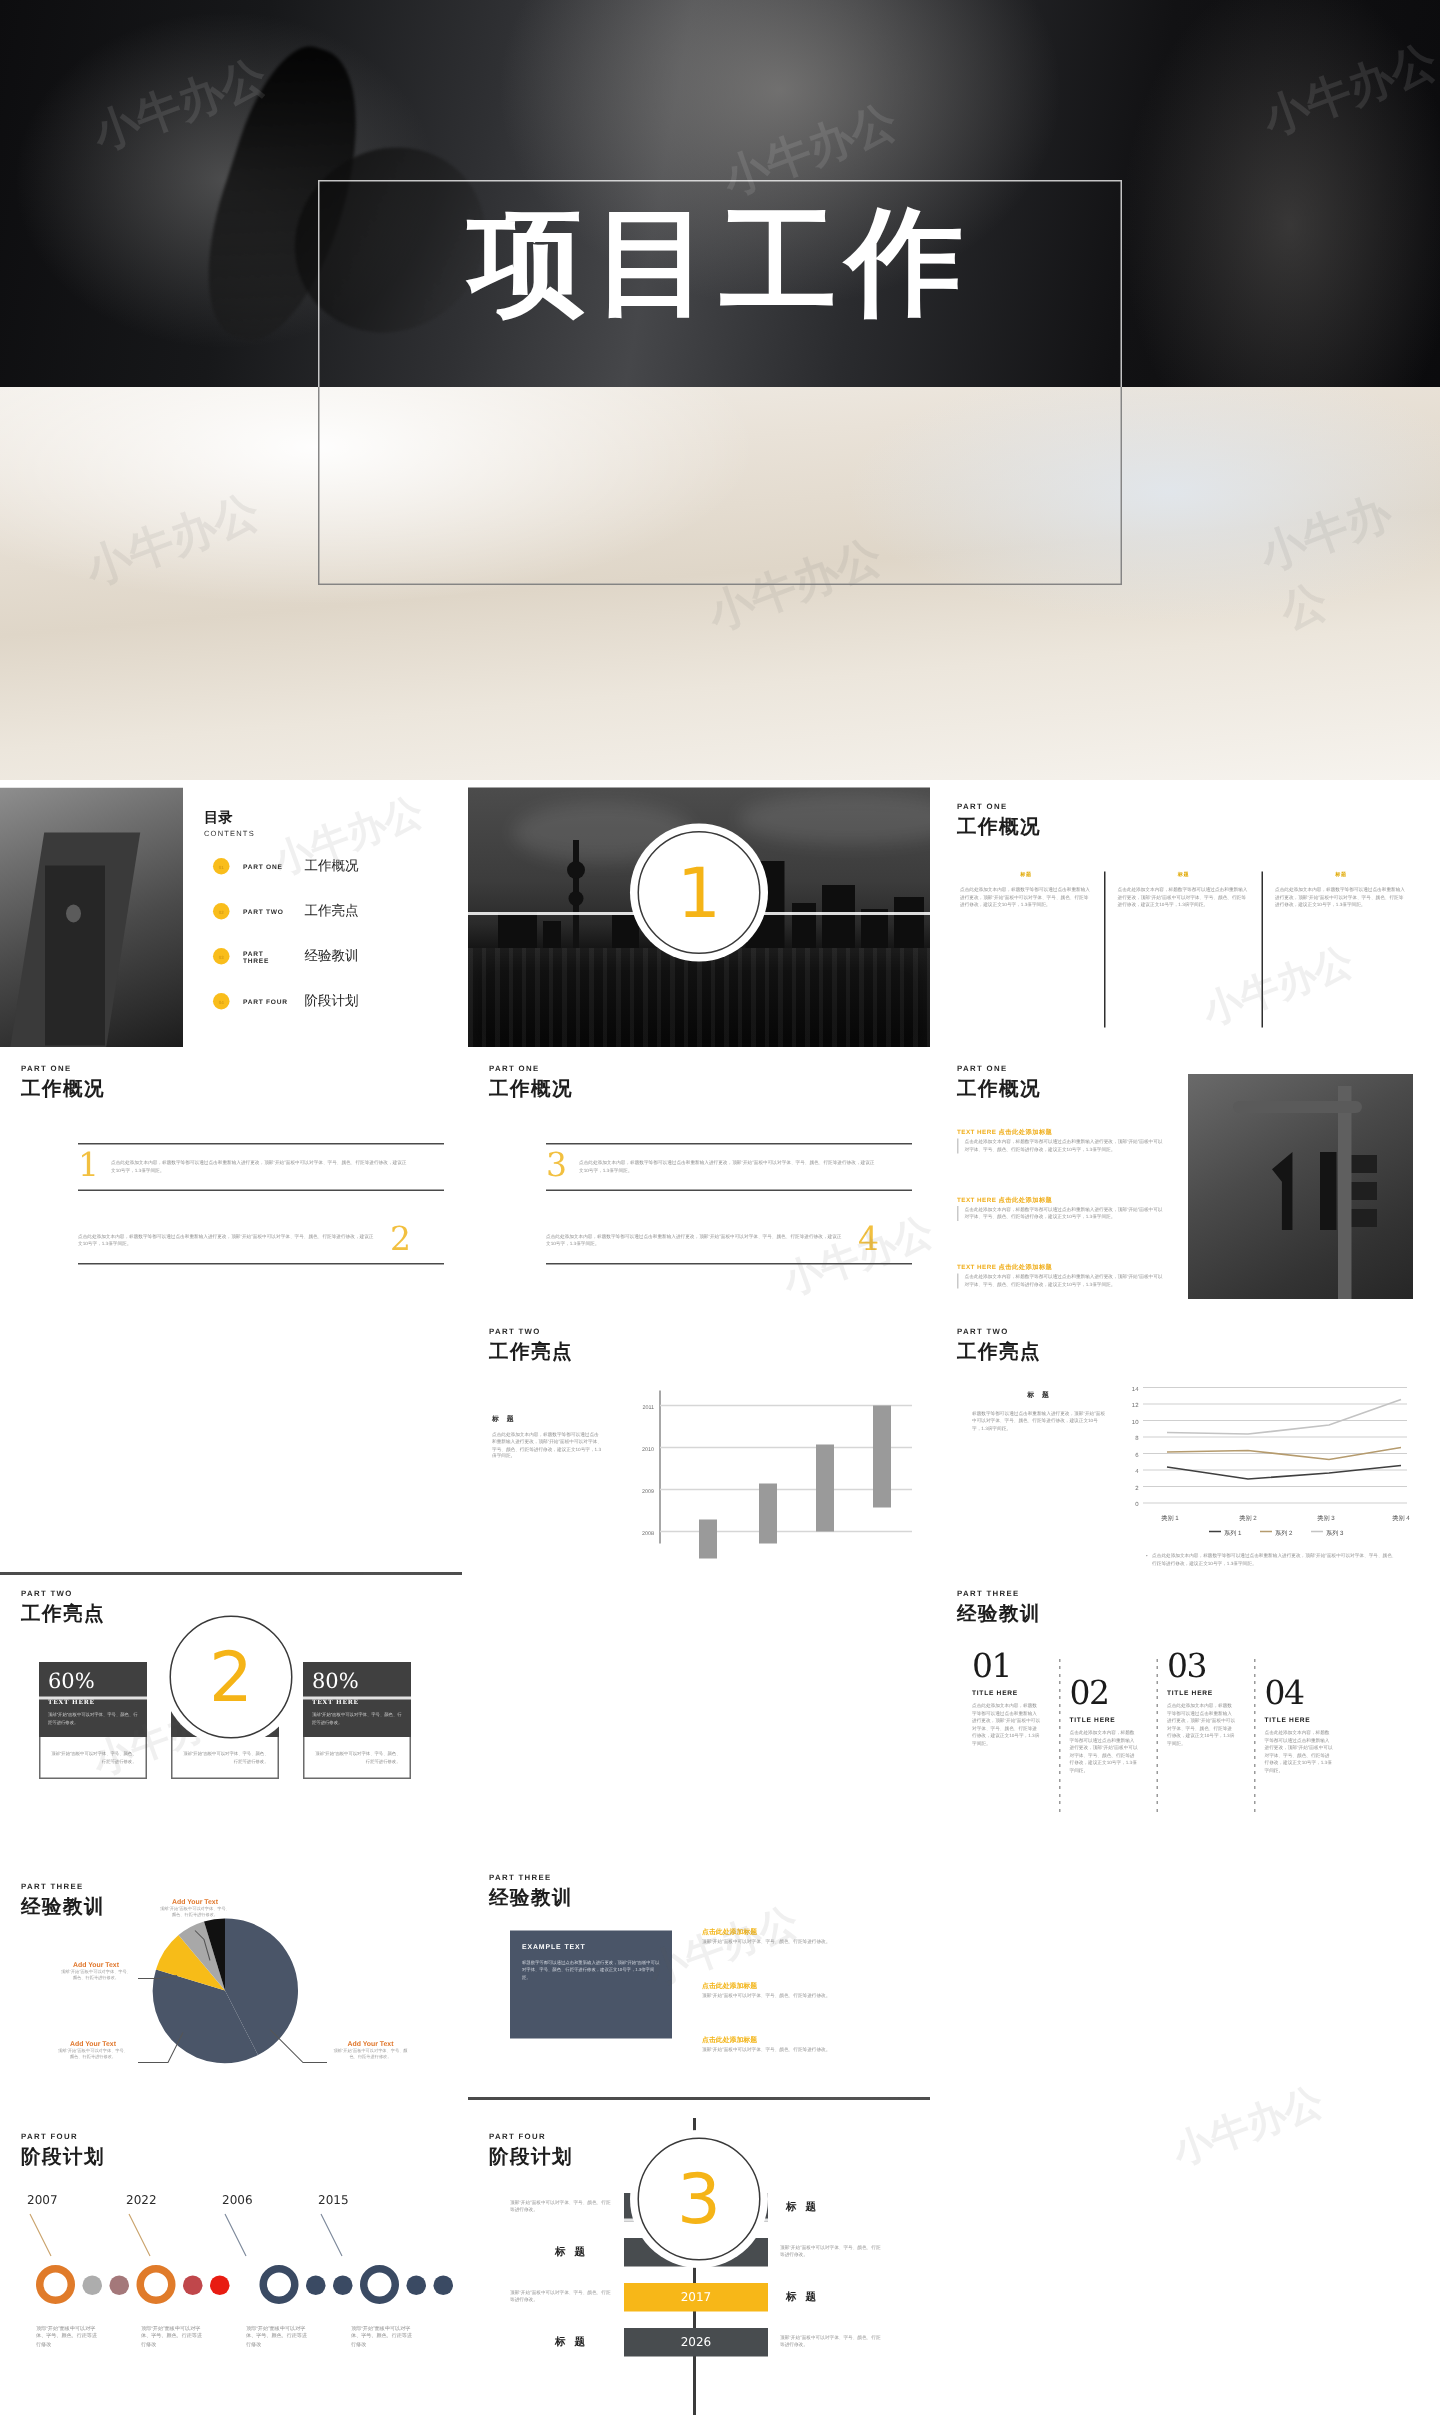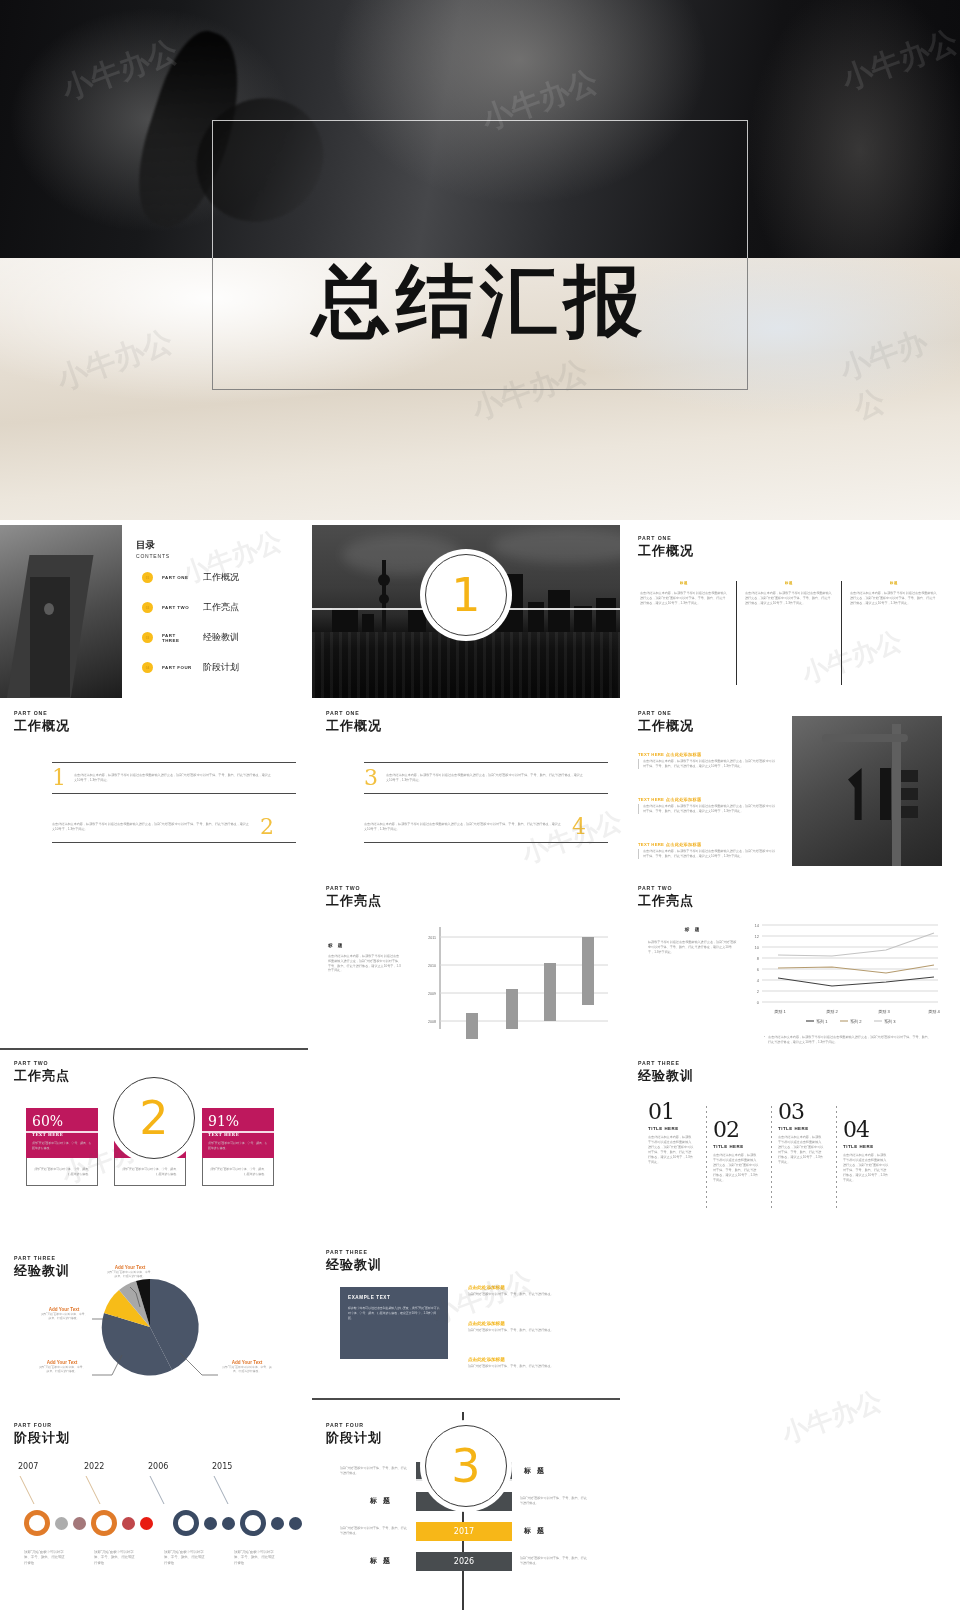--- a/index.html
+++ b/index.html
@@ -107,21 +107,21 @@
   .dot-num { width:11px; height:11px; border-radius:50%; background:#f9bd1b;
              display:flex; align-items:center; justify-content:center;
              font-size:3px; color:#d99f13; font-weight:700; }
 
   
   .col-head { font-size:3.4px; color:#e0a800; font-weight:700; text-align:center; letter-spacing:.5px; }
   .vline { width:1px; background:#2f2f2f; }
 
   
   .pcard { width:72px; }
-  .pcard .top { background:#be185d; padding:6px 6px 8px 6px; }
+  .pcard .top { background:#404040; padding:6px 6px 8px 6px; }
   .pcard .pct { font-size:14px; color:#fff; font-weight:400;
                 font-family:"DejaVu Serif","Liberation Serif",serif; line-height:1; }
   .pcard .th { font-size:4px; color:#fff; font-weight:700; letter-spacing:.5px; margin-top:4px;
                font-family:"DejaVu Serif","Liberation Serif",serif;}
   .pcard .tx { font-size:2.9px; color:#cfcfcf; line-height:1.6; margin-top:4px; }
   .pcard .bot { border:1px solid #6b6b6b; border-top:none; padding:6px 6px; min-height:28px;
                 display:flex; align-items:center; justify-content:flex-end; }
   .pcard .bot .tx2 { font-size:2.9px; color:#8a8a8a; line-height:1.7; text-align:right; }
 
   
@@ -180,21 +180,21 @@
 
     <div class="wm" style="left:60px;  top:50px;  transform:rotate(-20deg);">小牛办公</div>
     <div class="wm" style="left:480px; top:80px;  transform:rotate(-20deg);">小牛办公</div>
     <div class="wm" style="left:840px; top:40px;  transform:rotate(-20deg);">小牛办公</div>
     <div class="wm dk" style="left:55px;  top:340px; transform:rotate(-20deg);">小牛办公</div>
     <div class="wm dk" style="left:470px; top:370px; transform:rotate(-20deg);">小牛办公</div>
     <div class="wm dk" style="left:845px; top:330px; transform:rotate(-20deg);">小牛办公</div>
 
     <div class="hero-frame"></div>
     <div class="hero-frame-lower"></div>
-    <div class="hero-title-2">总结汇报</div>
+    <div class="hero-title-1">项目工作</div>
   </div>
 
   <div class="grid">
 
     <div class="slide" style="left:0; top:5px;">
       <div class="toc-photo">
         <div class="tb" style="left:18px; top:30px; width:64px; height:145px; transform:skewX(-9deg); background:#3a3a3a;"></div>
         <div class="tb" style="left:30px; top:52px; width:40px; height:120px; background:#262626;"></div>
         <div class="tb" style="left:44px; top:78px; width:10px; height:12px; border-radius:50%; background:#5b5b5b;"></div>
       </div>
@@ -468,21 +468,21 @@
             <div class="pct">70%</div>
             <div class="th">TEXT HERE</div>
             <div class="tx">顶部“开始”面板中可以对字体、字号、颜色、行距等进行修改。</div>
           </div>
           <div class="bot">
               <div class="tx2">顶部“开始”面板中可以对字体、字号、颜色、行距等进行修改。</div>
             </div>
         </div>
         <div class="pcard">
           <div class="top">
-            <div class="pct">91%</div>
+            <div class="pct">80%</div>
             <div class="th">TEXT HERE</div>
             <div class="tx">顶部“开始”面板中可以对字体、字号、颜色、行距等进行修改。</div>
           </div>
           <div class="bot">
               <div class="tx2">顶部“开始”面板中可以对字体、字号、颜色、行距等进行修改。</div>
             </div>
         </div>
       </div>
     </div>
 

